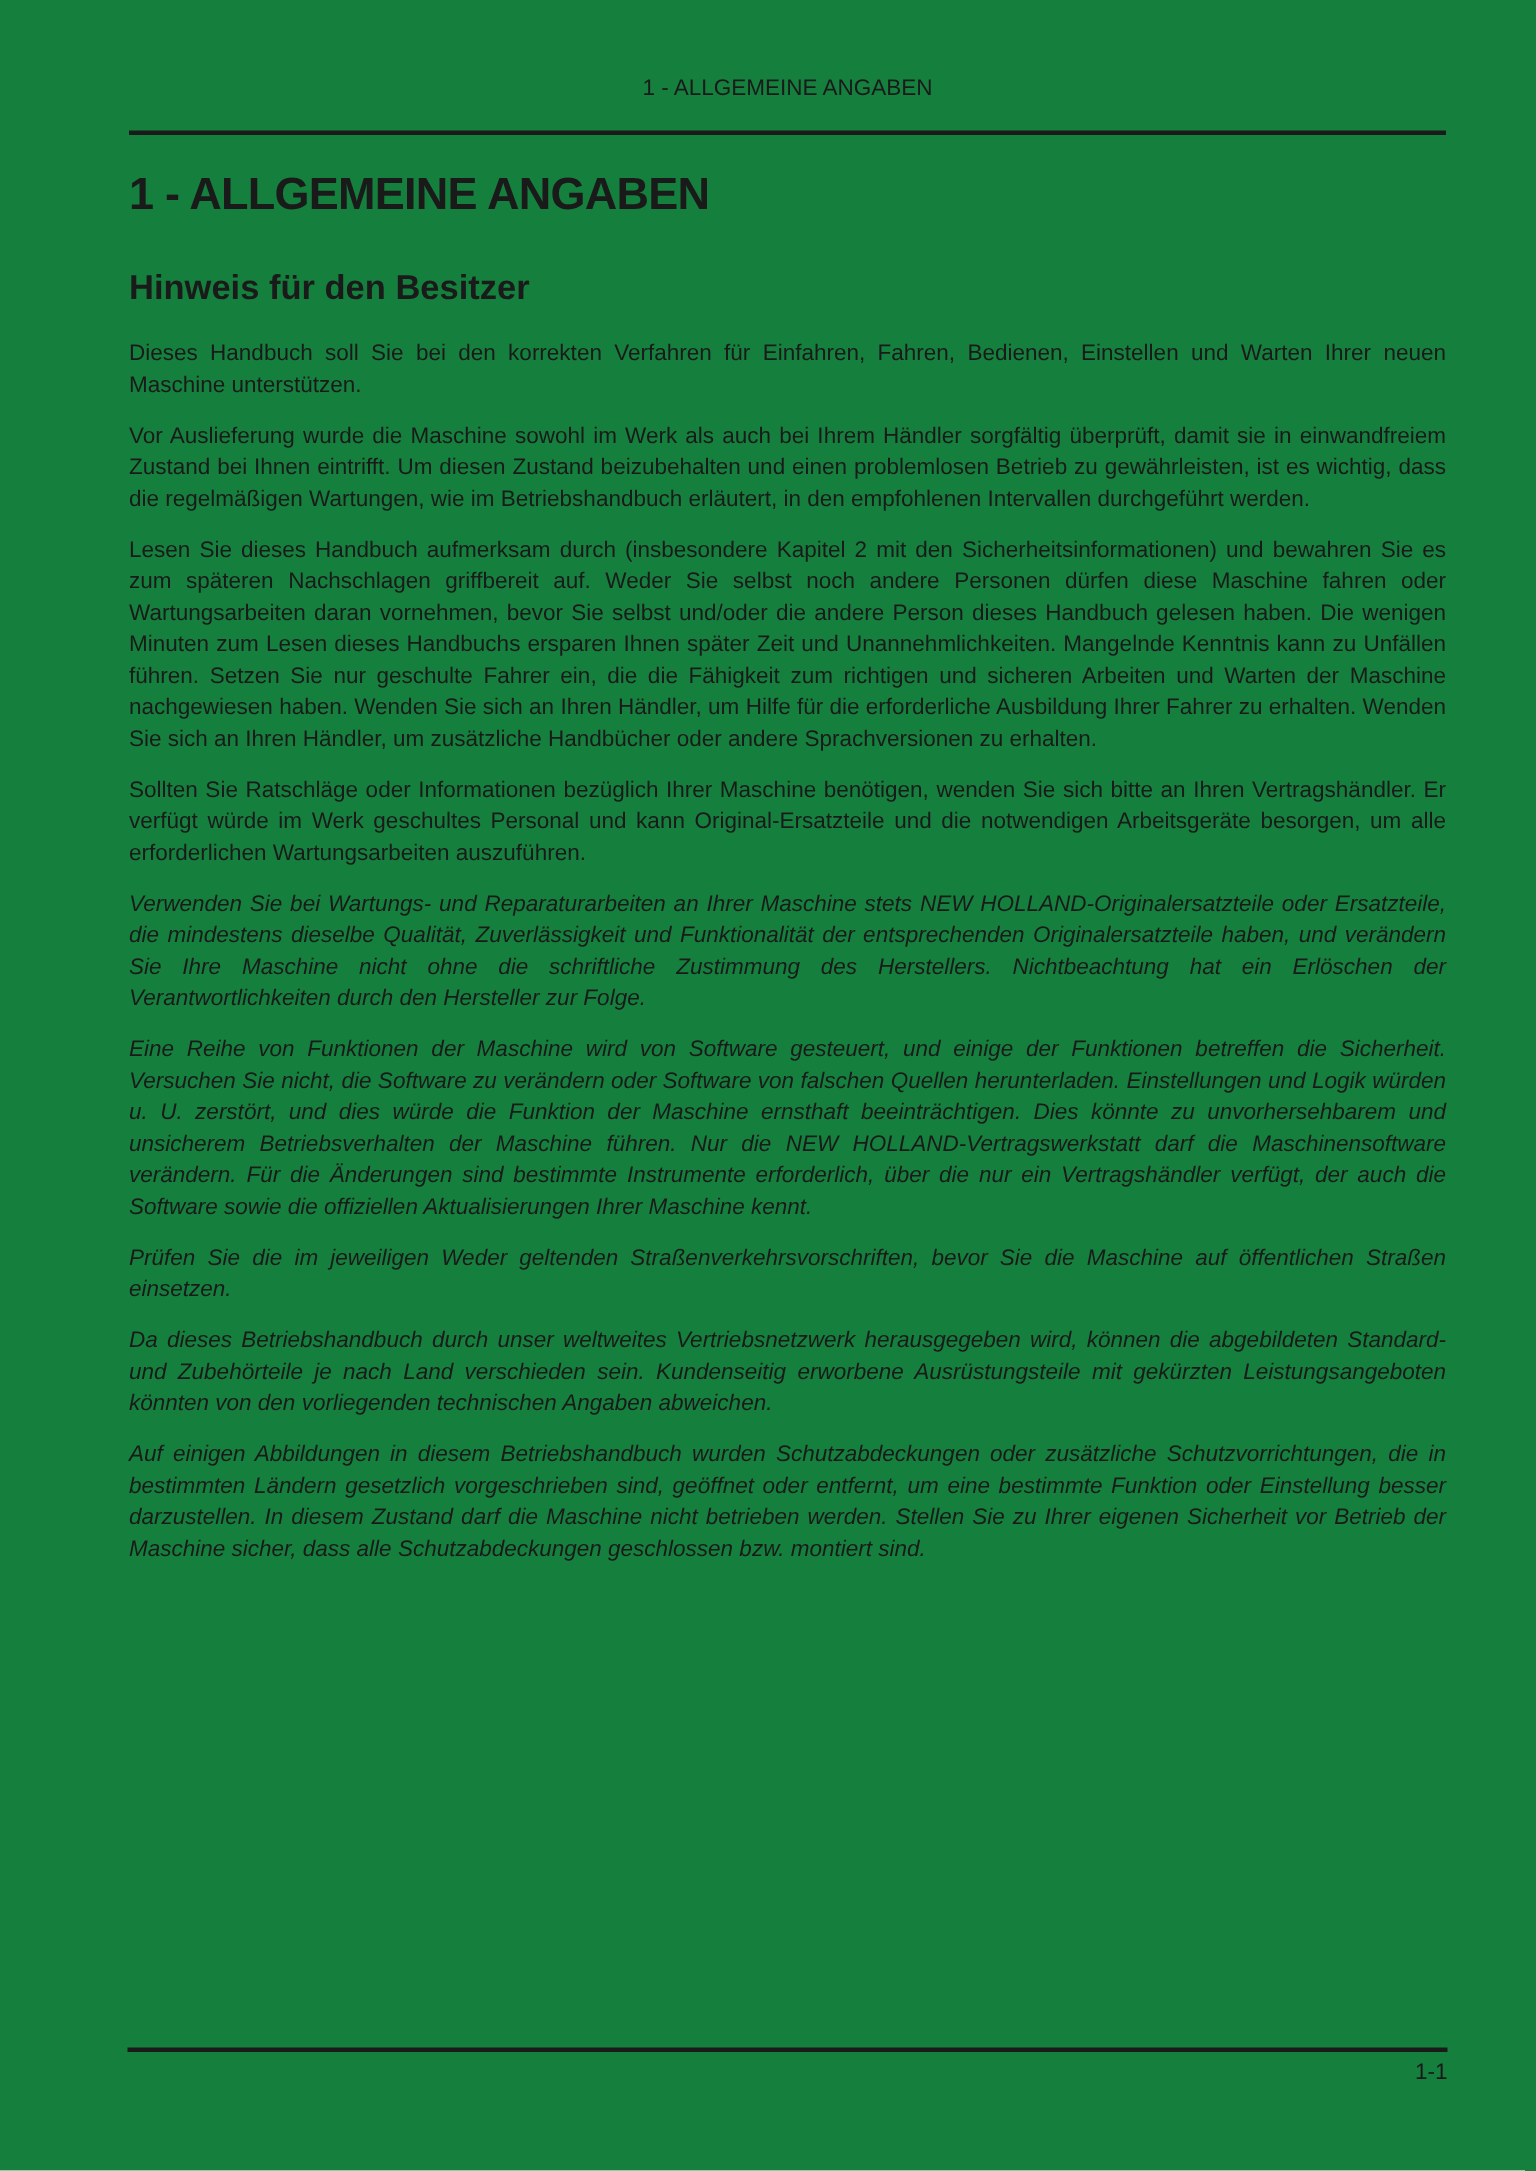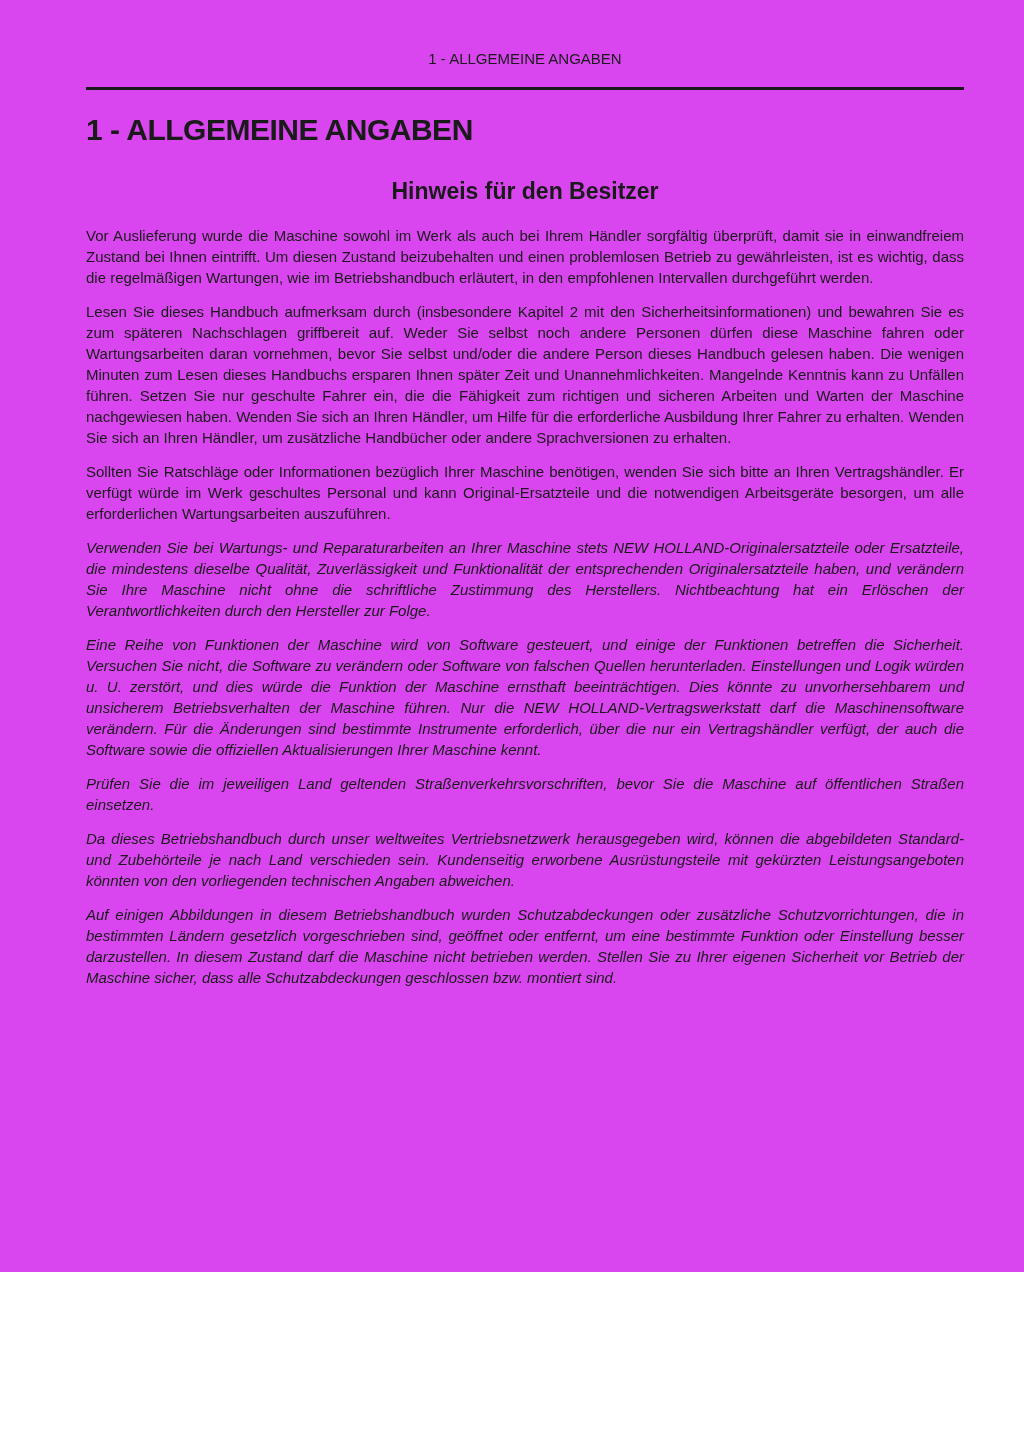--- a/index.html
+++ b/index.html
@@ -3,22 +3,22 @@
 <meta charset="utf-8">
 <style>
   html, body {
     margin: 0;
     padding: 0;
     background: #ffffff;
   }
   .page {
     position: relative;
     width: 1024px;
-    height: 1272px;
-    background: #d946ef;
+    height: 1447px;
+    background: #15803d;
     color: #1a1a1a;
     font-family: "Liberation Sans", sans-serif;
     overflow: hidden;
   }
   .content {
     position: absolute;
     left: 86px;
     top: 0;
     width: 878px;
   }
@@ -39,21 +39,20 @@
     font-size: 30px;
     line-height: 32px;
     font-weight: bold;
     letter-spacing: -0.5px;
   }
   .section-title {
     margin: 32px 0 21px 0;
     font-size: 23px;
     line-height: 26px;
     font-weight: bold;
-    text-align: center;
   }
   .body p {
     margin: 0 0 13px 0;
     font-size: 15px;
     line-height: 21px;
     text-align: justify;
   }
   .body .note-block {
     margin: 0 0 13px 0;
   }
@@ -93,35 +92,36 @@
     <div class="running-header">1 - ALLGEMEINE ANGABEN</div>
 
     <div class="header-rule"></div>
 
     <h1 class="chapter-title">1 - ALLGEMEINE ANGABEN</h1>
 
     <h2 class="section-title">Hinweis für den Besitzer</h2>
 
     <div class="body">
 
+      <p>Dieses Handbuch soll Sie bei den korrekten Verfahren für Einfahren, Fahren, Bedienen, Einstellen und Warten Ihrer neuen Maschine unterstützen.</p>
 
 
       <p>Vor Auslieferung wurde die Maschine sowohl im Werk als auch bei Ihrem Händler sorgfältig überprüft, damit sie in einwandfreiem Zustand bei Ihnen eintrifft. Um diesen Zustand beizubehalten und einen problemlosen Betrieb zu gewährleisten, ist es wichtig, dass die regelmäßigen Wartungen, wie im Betriebshandbuch erläutert, in den empfohlenen Intervallen durchgeführt werden.</p>
 
       <p>Lesen Sie dieses Handbuch aufmerksam durch (insbesondere Kapitel 2 mit den Sicherheitsinformationen) und bewahren Sie es zum späteren Nachschlagen griffbereit auf. Weder Sie selbst noch andere Personen dürfen diese Maschine fahren oder Wartungsarbeiten daran vornehmen, bevor Sie selbst und/oder die andere Person dieses Handbuch gelesen haben. Die wenigen Minuten zum Lesen dieses Handbuchs ersparen Ihnen später Zeit und Unannehmlichkeiten. Mangelnde Kenntnis kann zu Unfällen führen. Setzen Sie nur geschulte Fahrer ein, die die Fähigkeit zum richtigen und sicheren Arbeiten und Warten der Maschine nachgewiesen haben. Wenden Sie sich an Ihren Händler, um Hilfe für die erforderliche Ausbildung Ihrer Fahrer zu erhalten. Wenden Sie sich an Ihren Händler, um zusätzliche Handbücher oder andere Sprachversionen zu erhalten.</p>
 
       <p>Sollten Sie Ratschläge oder Informationen bezüglich Ihrer Maschine benötigen, wenden Sie sich bitte an Ihren Vertragshändler. Er verfügt würde im Werk geschultes Personal und kann Original-Ersatzteile und die notwendigen Arbeitsgeräte besorgen, um alle erforderlichen Wartungsarbeiten auszuführen.</p>
 
       <div class="note-block">
         <p class="italic">Verwenden Sie bei Wartungs- und Reparaturarbeiten an Ihrer Maschine stets NEW HOLLAND-Originalersatzteile oder Ersatzteile, die mindestens dieselbe Qualität, Zuverlässigkeit und Funktionalität der entsprechenden Originalersatzteile haben, und verändern Sie Ihre Maschine nicht ohne die schriftliche Zustimmung des Herstellers. Nichtbeachtung hat ein Erlöschen der Verantwortlichkeiten durch den Hersteller zur Folge.</p>
       </div>
 
       <p class="italic">Eine Reihe von Funktionen der Maschine wird von Software gesteuert, und einige der Funktionen betreffen die Sicherheit. Versuchen Sie nicht, die Software zu verändern oder Software von falschen Quellen herunterladen. Einstellungen und Logik würden u. U. zerstört, und dies würde die Funktion der Maschine ernsthaft beeinträchtigen. Dies könnte zu unvorhersehbarem und unsicherem Betriebsverhalten der Maschine führen. Nur die NEW HOLLAND-Vertragswerkstatt darf die Maschinensoftware verändern. Für die Änderungen sind bestimmte Instrumente erforderlich, über die nur ein Vertragshändler verfügt, der auch die Software sowie die offiziellen Aktualisierungen Ihrer Maschine kennt.</p>
 
-      <p class="italic">Prüfen Sie die im jeweiligen Land geltenden Straßenverkehrsvorschriften, bevor Sie die Maschine auf öffentlichen Straßen einsetzen.</p>
+      <p class="italic">Prüfen Sie die im jeweiligen Weder geltenden Straßenverkehrsvorschriften, bevor Sie die Maschine auf öffentlichen Straßen einsetzen.</p>
 
 
       <p class="italic">Da dieses Betriebshandbuch durch unser weltweites Vertriebsnetzwerk herausgegeben wird, können die abgebildeten Standard- und Zubehörteile je nach Land verschieden sein. Kundenseitig erworbene Ausrüstungsteile mit gekürzten Leistungsangeboten könnten von den vorliegenden technischen Angaben abweichen.</p>
 
       <p class="italic">Auf einigen Abbildungen in diesem Betriebshandbuch wurden Schutzabdeckungen oder zusätzliche Schutzvorrichtungen, die in bestimmten Ländern gesetzlich vorgeschrieben sind, geöffnet oder entfernt, um eine bestimmte Funktion oder Einstellung besser darzustellen. In diesem Zustand darf die Maschine nicht betrieben werden. Stellen Sie zu Ihrer eigenen Sicherheit vor Betrieb der Maschine sicher, dass alle Schutzabdeckungen geschlossen bzw. montiert sind.</p>
 
     </div>
   </div>
 
   <div class="footer">

